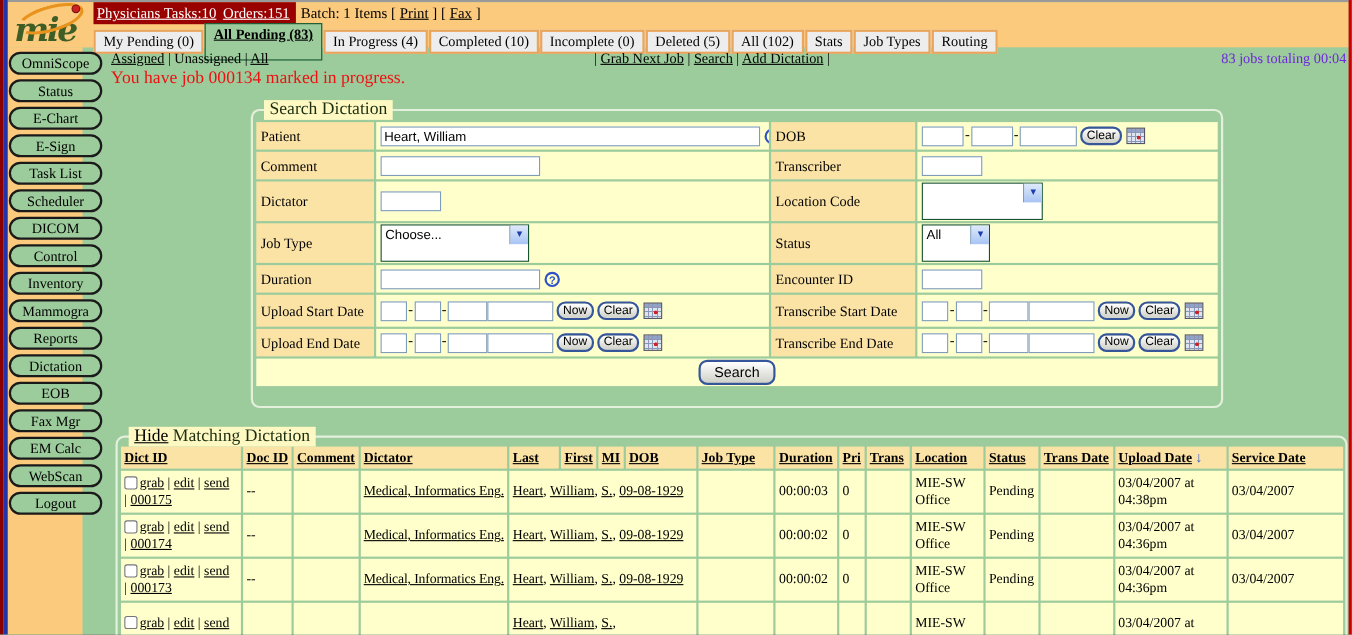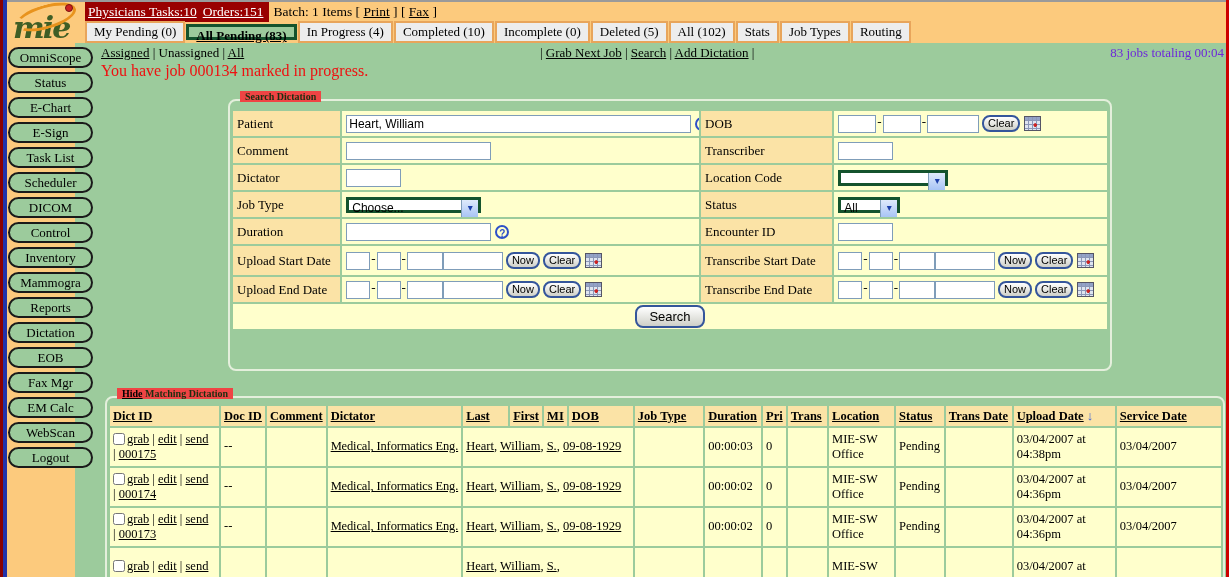--- a/index.html
+++ b/index.html
@@ -44,33 +44,33 @@
   .nav-actions { position:absolute; left:540px; top:45px; font-size:13px; white-space:nowrap; }
   .jobs-summary { position:absolute; right:5px; top:45px; font-size:13px; color:#6d28d9; white-space:nowrap; }
   .lnk { color:#000; text-decoration:underline; cursor:pointer; }
   .cur { color:#000; }
   .alert-msg { position:absolute; left:101px; top:62px; font-size:16px; color:#ee1111; }
 
   
   .fs { position:absolute; border:2px solid #e4efdc; border-radius:8px; }
   .fs-search { left:228px; top:99px; width:884px; height:272px; }
   .fs-results { left:105px; top:396px; width:1120px; height:300px; }
-  .legend { position:absolute; top:-10px; left:10px; background:#ef4444; padding:0 5px;
-            font-size:10px; font-weight:bold; color:#1d2e10; white-space:nowrap; }
+  .legend { position:absolute; top:-10px; left:10px; background:#fef9c3; padding:0 5px;
+            font-size:16px; font-weight:normal; color:#1d2e10; white-space:nowrap; }
 
   
   table.form { border-collapse:separate; border-spacing:2px; margin:8px 0 0 1px; table-layout:fixed; width:878px; }
   table.form td { height:25px; padding:1px 4px; font-size:13px; vertical-align:middle; overflow:hidden; white-space:nowrap; }
   td.lbl { background:#fbe3a6; }
   td.val { background:#ffffcc; }
   td.btnrow { background:#ffffcc; text-align:center; height:26px; }
   input.txt { border:1px solid #7f9db9; background:#fff; height:18px; font:12px "Liberation Sans","DejaVu Sans",sans-serif; padding:0 2px; vertical-align:middle; }
   .w24{width:24px}.w36{width:36px}.w38{width:38px}.w45{width:45px}.w52{width:52px}.w55{width:55px}
   .w60{width:60px}.w145{width:145px}.w345{width:345px}
-  .sel { display:inline-block; border:3px solid #14532d; background:#fff; height:16px; vertical-align:middle;
+  .sel { display:inline-block; border:1px solid #14532d; background:#fff; height:34px; vertical-align:middle;
          position:relative; cursor:pointer; }
   .sel-txt { position:absolute; left:3px; top:1px; font:12px "Liberation Sans","DejaVu Sans",sans-serif; }
   .sel-arr { position:absolute; right:0; top:0; width:17px; height:17px; text-align:center; line-height:15px;
              font-size:10px; color:#1c3faa; background:linear-gradient(#dfeafb,#a8c4f5); border-left:1px solid #7f9db9; }
   .help { display:inline-block; width:14px; height:14px; border:2px solid #2e50c8; border-radius:50%;
           color:#2e50c8; font:bold 10px/13px "Liberation Sans","DejaVu Sans",sans-serif; text-align:center;
           margin-left:4px; vertical-align:middle; cursor:pointer; background:#ffffcc; }
   .xp-btn { display:inline-block; border:2px solid #35569b; border-radius:8px; background:linear-gradient(#ffffff,#cfd0c8);
             font:11px/13px "Liberation Sans","DejaVu Sans",sans-serif; padding:0 4px; margin-left:3px;
             cursor:pointer; vertical-align:middle; color:#000; }

